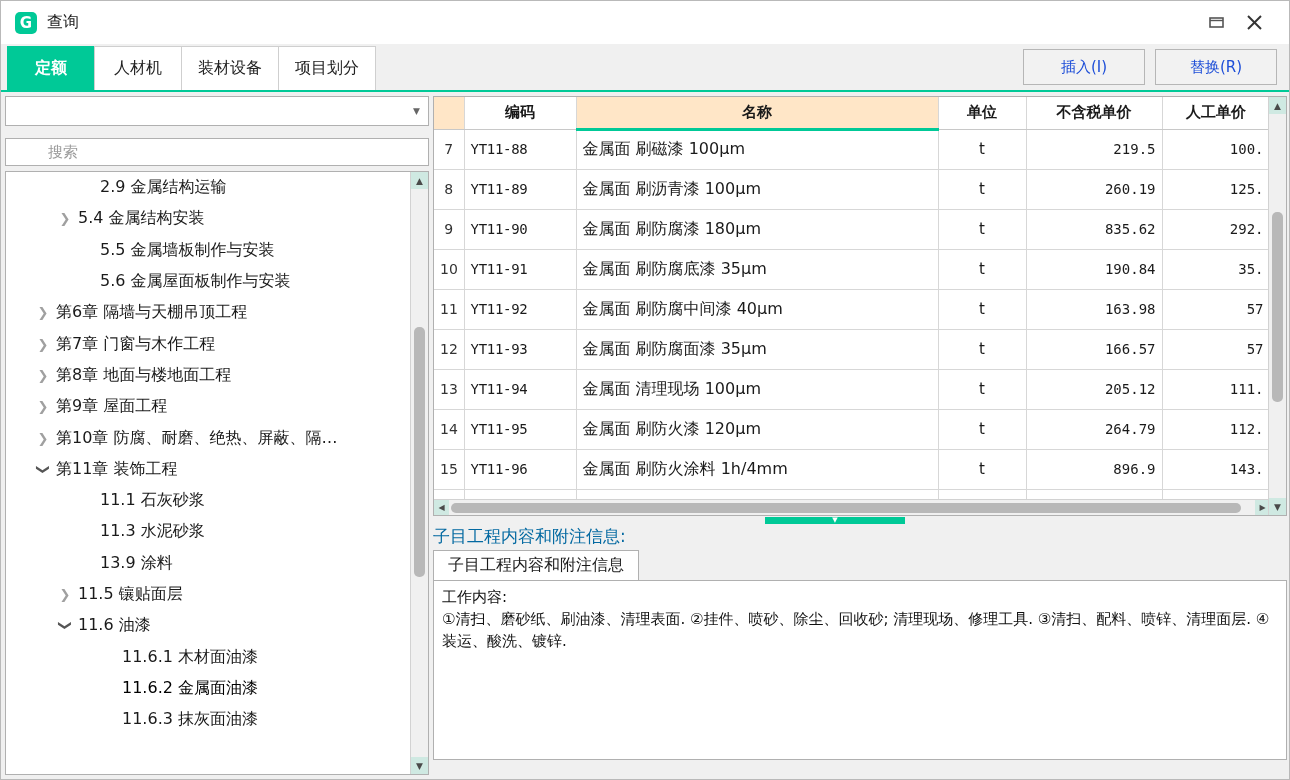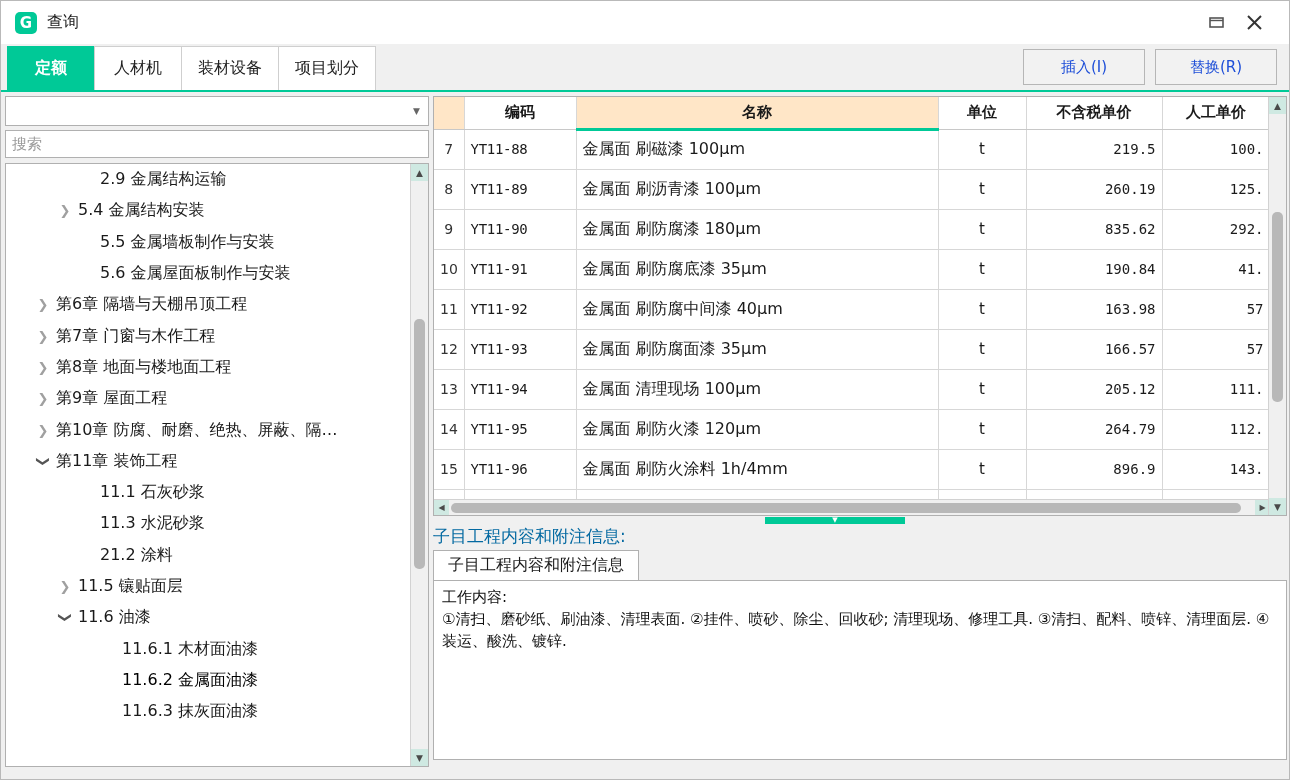--- a/index.html
+++ b/index.html
@@ -155,27 +155,28 @@
     position: absolute;
     right: 8px; top: 50%;
     transform: translateY(-50%);
     color: #666666;
     font-size: 9px;
     line-height: 1;
   }
   .search-box {
     width: 424px;
     height: 28px;
-    margin-top: 4px;
+    margin-top: 12px;
     box-sizing: border-box;
     background: #ffffff;
     border: 1px solid #b0b0b0;
     display: flex;
     align-items: center;
     font-size: 15px;
+    padding-left: 36px;
   }
   .search-box .ph {
     margin-left: 6px;
     color: #9b9b9b;
   }
   .tree {
     position: relative;
     width: 424px;
     height: 604px;
     margin-top: 5px;
@@ -503,21 +504,21 @@
             <span class="tl" style="margin-left: 6px;">11.1  石灰砂浆</span>
           </div>
           <div class="tree-row">
             <span style="width: 74px; flex: 0 0 auto;"></span>
             <span class="tw empty"></span>
             <span class="tl" style="margin-left: 6px;">11.3  水泥砂浆</span>
           </div>
           <div class="tree-row">
             <span style="width: 74px; flex: 0 0 auto;"></span>
             <span class="tw empty"></span>
-            <span class="tl" style="margin-left: 6px;">21.2  涂料</span>
+            <span class="tl" style="margin-left: 6px;">13.9  涂料</span>
           </div>
           <div class="tree-row">
             <span style="width: 52px; flex: 0 0 auto;"></span>
             <span class="tw">❯</span>
             <span class="tl" style="margin-left: 6px;">11.5  镶贴面层</span>
           </div>
           <div class="tree-row">
             <span style="width: 52px; flex: 0 0 auto;"></span>
             <span class="tw" style="transform: rotate(90deg); color: rgb(85, 85, 85);">❯</span>
             <span class="tl" style="margin-left: 6px;">11.6  油漆</span>
@@ -592,21 +593,21 @@
               <td class="unit">t</td>
               <td class="num">835.62</td>
               <td class="num">292.</td>
             </tr>
             <tr>
               <td class="idx">10</td>
               <td class="code">YT11-91</td>
               <td class="name">金属面 刷防腐底漆 35μm</td>
               <td class="unit">t</td>
               <td class="num">190.84</td>
-              <td class="num">41.</td>
+              <td class="num">35.</td>
             </tr>
             <tr>
               <td class="idx">11</td>
               <td class="code">YT11-92</td>
               <td class="name">金属面 刷防腐中间漆 40μm</td>
               <td class="unit">t</td>
               <td class="num">163.98</td>
               <td class="num">57</td>
             </tr>
             <tr>

